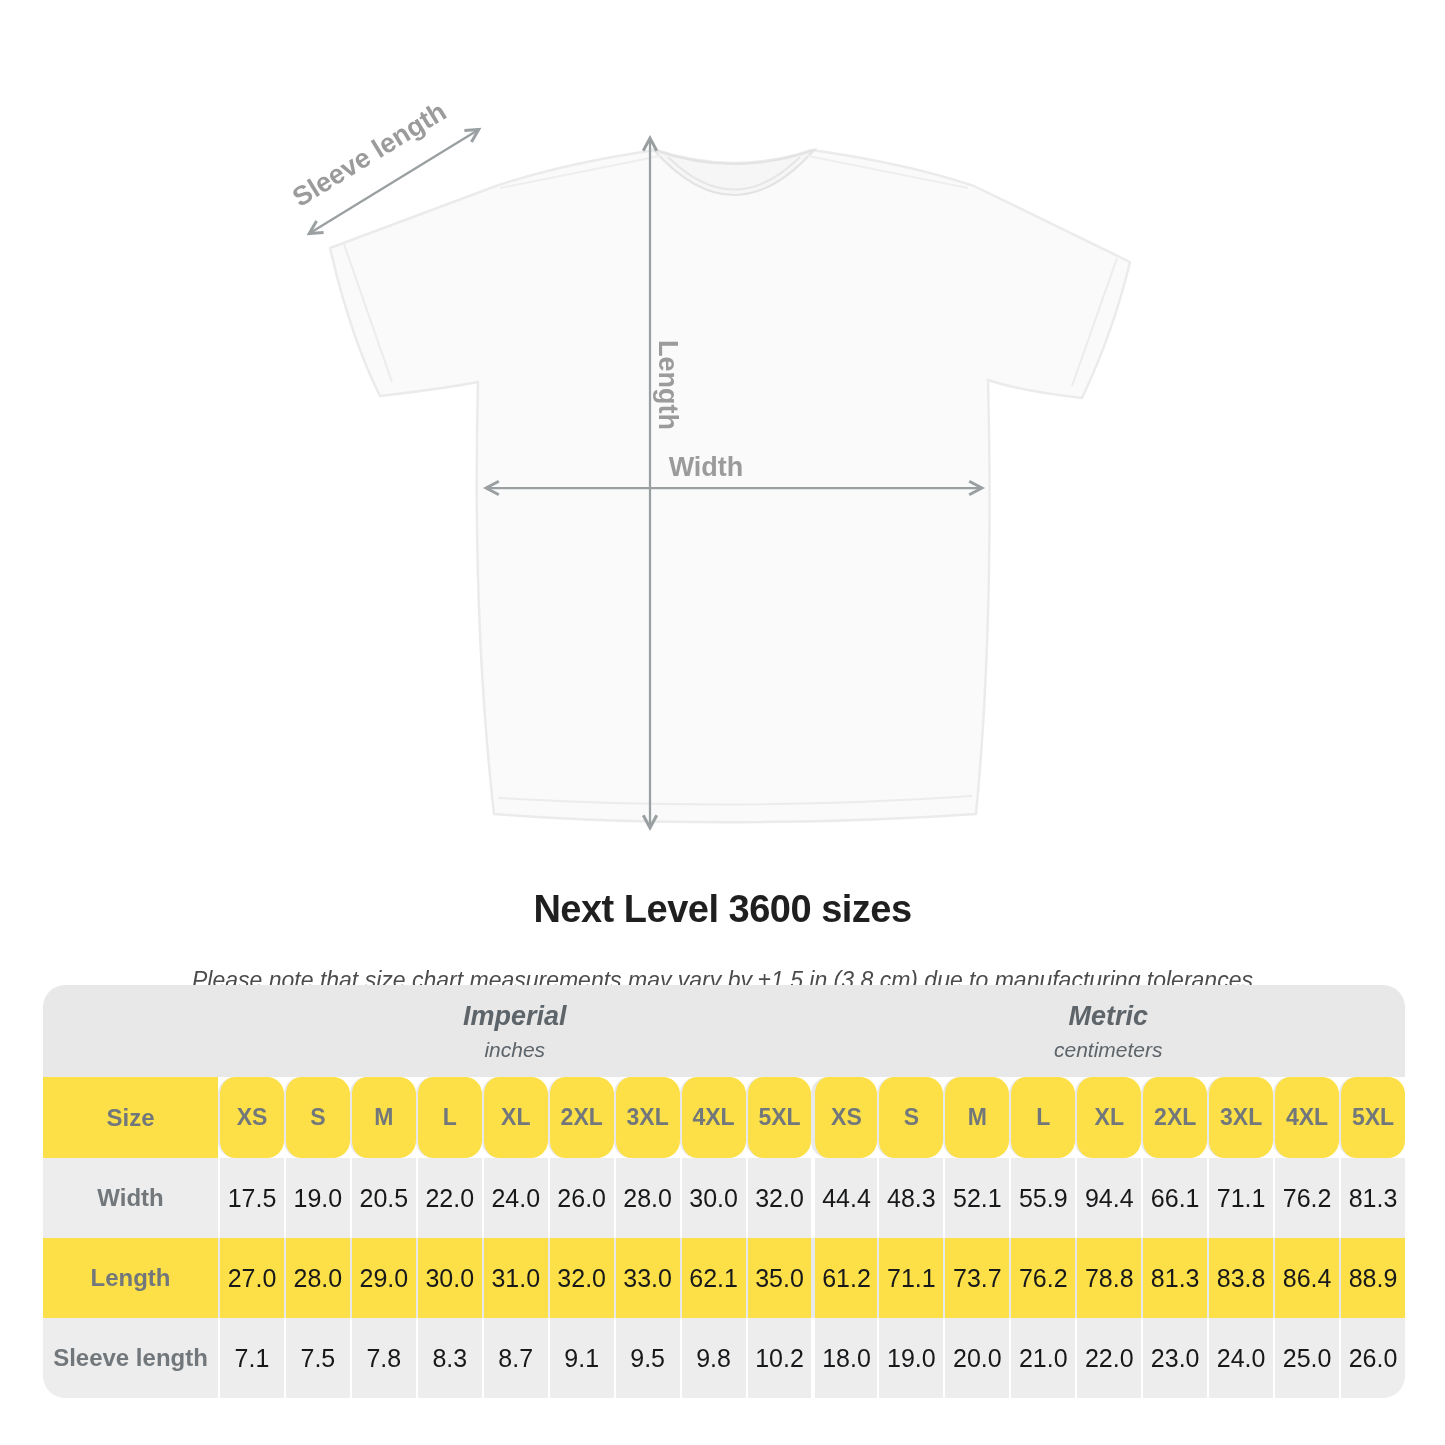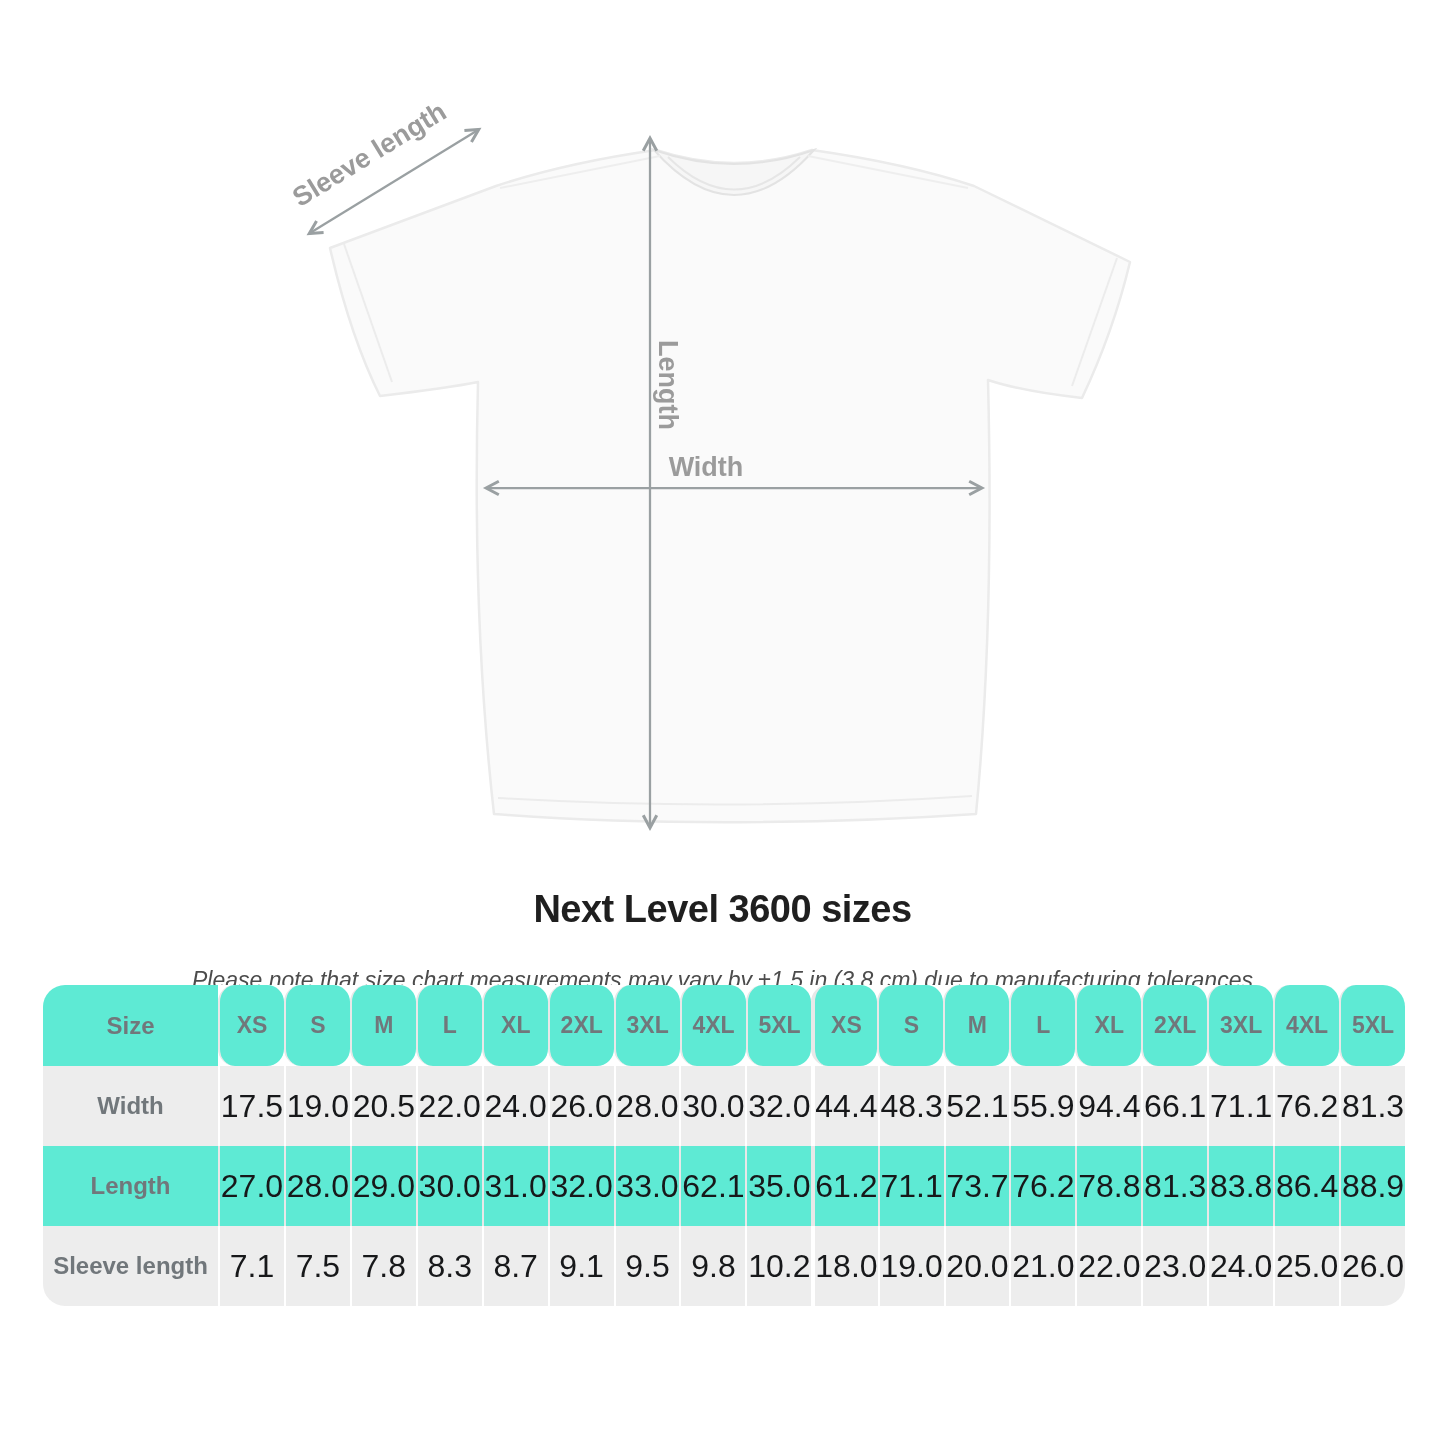--- a/index.html
+++ b/index.html
@@ -27,28 +27,28 @@
     display:grid;grid-template-columns:175px 1fr 1fr;height:92px;
     background:#e8e8e8;
   }
   .gcell{display:flex;flex-direction:column;align-items:center;justify-content:center;}
   .gtitle{font-size:27px;font-weight:bold;font-style:italic;color:#5d646a;}
   .gunit{font-size:21px;font-style:italic;color:#5d646a;margin-top:6px;}
   .trow{display:grid;grid-template-columns:175px repeat(18,1fr);}
   .size-row{height:81px;}
   .data-row{height:80px;}
   .cell{display:flex;align-items:center;justify-content:center;}
-  .white .cell{background:#5eead4;border-left:2px solid #e8e8e8;}
+  .white .cell{background:#fde047;border-left:2px solid #e8e8e8;}
   .gray  .cell{background:#ededed;border-left:2px solid #ffffff;}
   .trow .cell:first-child{border-left:none;}
   .trow .group-start{border-left-width:4px;}
   .size-cell,.label-cell{font-weight:bold;color:#71777b;}
   .size-cell{font-size:23px;border-radius:17px;}
   .label-cell{font-size:24px;}
-  .data-cell{font-size:32px;color:#17181a;text-align:right;}
+  .data-cell{font-size:25px;color:#17181a;text-align:right;}
 </style>
 </head>
 <body>
 
 <svg class="diagram" viewBox="0 0 1445 880" xmlns="http://www.w3.org/2000/svg">
   <defs>
     <marker id="ah" viewBox="0 0 12 12" refX="9" refY="6" markerWidth="9" markerHeight="9" orient="auto-start-reverse">
       <path d="M2 2 L9.5 6 L2 10" fill="none" stroke="#9aa0a2" stroke-width="1.8"></path>
     </marker>
   </defs>
@@ -88,20 +88,31 @@
     <text x="374" y="162" transform="rotate(-31.5 374 162)">Sleeve length</text>
     <text x="659" y="385" transform="rotate(90 659 385)">Length</text>
     <text x="706" y="476">Width</text>
   </g>
 </svg>
 
 <div class="title">Next Level 3600 sizes</div>
 <div class="subtitle">Please note that size chart measurements may vary by ±1.5 in (3.8 cm) due to manufacturing tolerances</div>
 
 <div class="table-wrap">
+  <div class="group-row">
+    <div class="gcell"></div>
+    <div class="gcell">
+      <div class="gtitle">Imperial</div>
+      <div class="gunit">inches</div>
+    </div>
+    <div class="gcell">
+      <div class="gtitle">Metric</div>
+      <div class="gunit">centimeters</div>
+    </div>
+  </div>
 
   <div class="trow size-row white" id="size-row">
     <div class="cell label-cell">Size</div>
 
   <div class="cell size-cell">XS</div>
       <div class="cell size-cell">S</div>
       <div class="cell size-cell">M</div>
       <div class="cell size-cell">L</div>
       <div class="cell size-cell">XL</div>
       <div class="cell size-cell">2XL</div>

